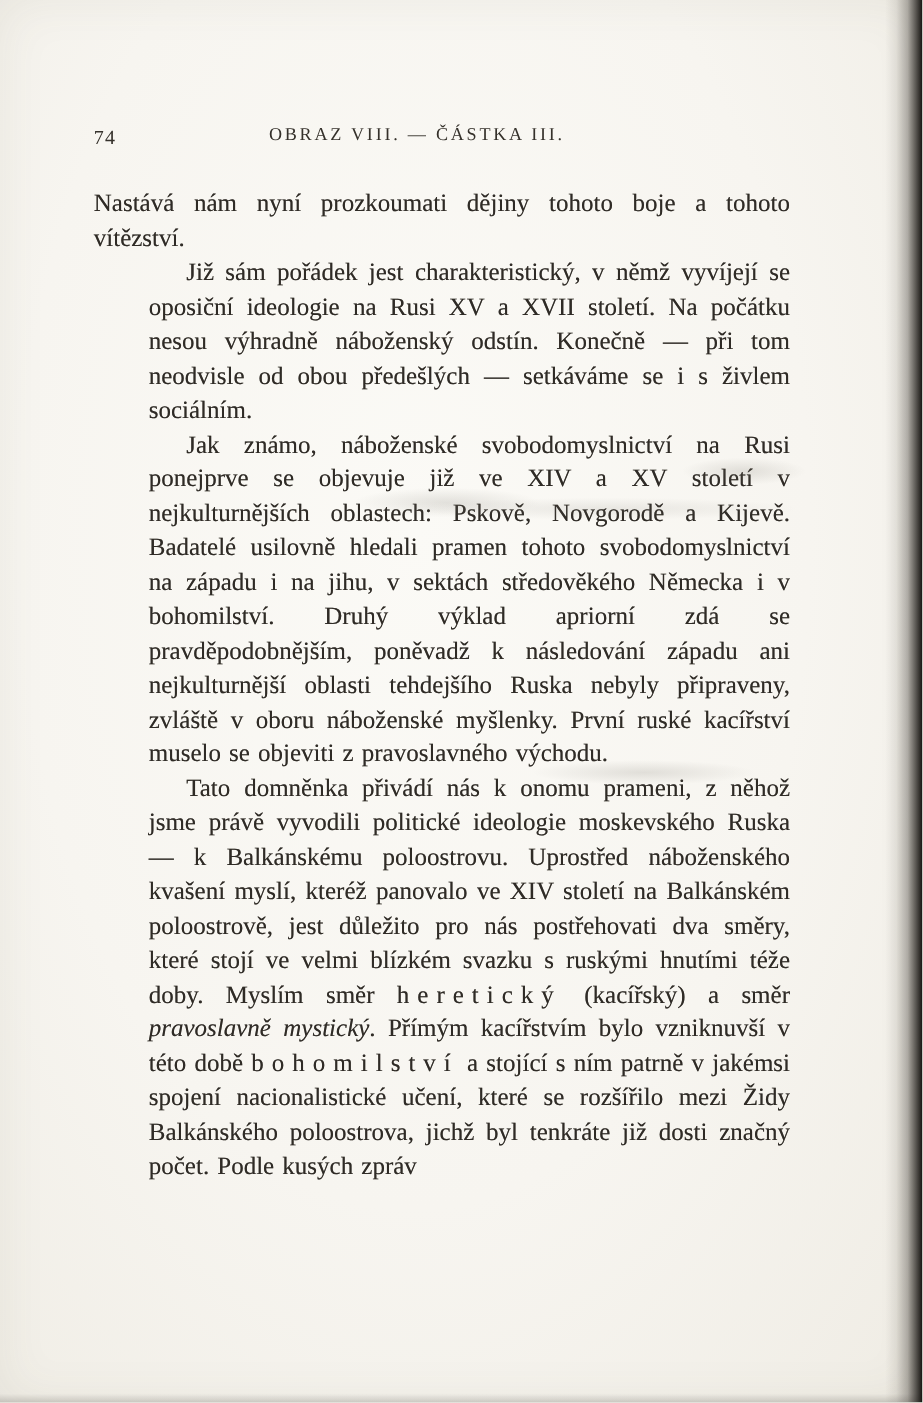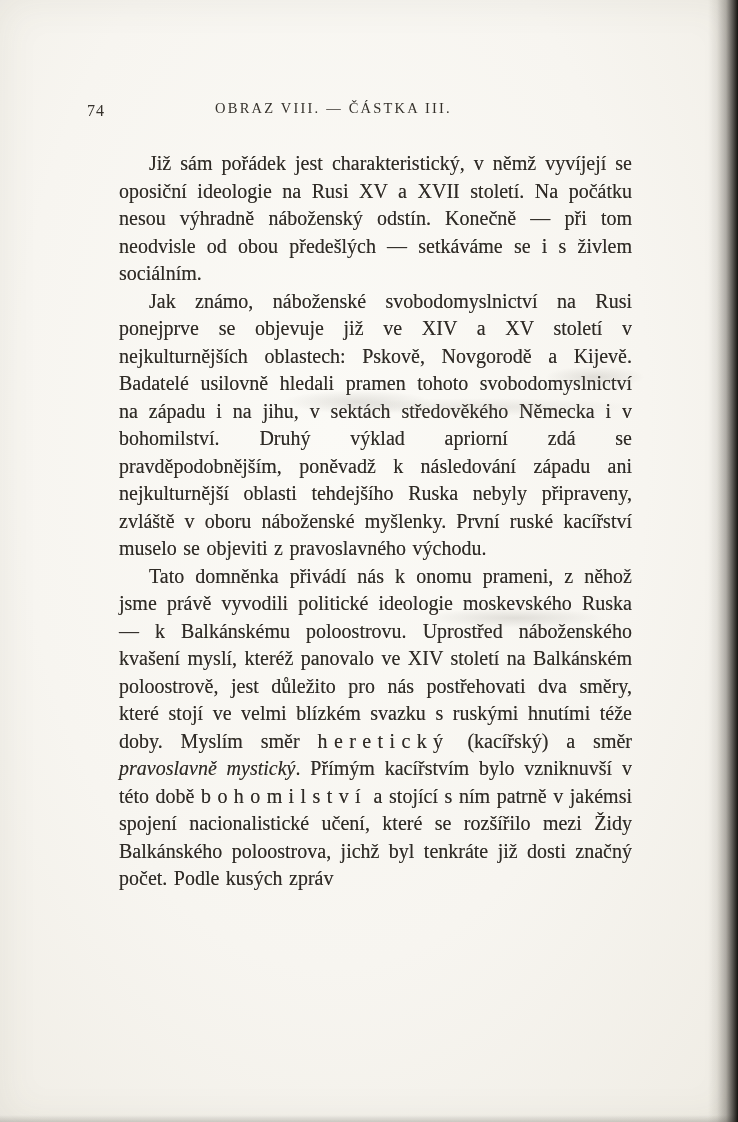--- a/index.html
+++ b/index.html
@@ -25,21 +25,21 @@
     top: 100px;
     width: 557px;
   }
   .page-header {
     position: relative;
     height: 24px;
     margin-bottom: 26px;
   }
   .page-number {
     position: absolute;
-    left: 12px;
+    left: 0;
     top: 2px;
     font-size: 16px;
     letter-spacing: 1px;
     color: #35312b;
   }
   .running-title {
     display: block;
     text-align: center;
     padding-right: 40px;
     font-size: 14.5px;
@@ -115,20 +115,21 @@
 
   <div class="page-inner">
 
     <header class="page-header">
       <span class="page-number">74</span>
       <span class="running-title">OBRAZ VIII. — ČÁSTKA III.</span>
     </header>
 
     <main class="text-block">
 
+      <p class="para"><span class="seg">Nastává nám nyní prozkoumati dějiny tohoto boje a tohoto vítězství.</span></p>
 
       <p class="para indent"><span class="seg">Již sám pořádek jest charakteristický, v němž vyvíjejí se oposiční ideologie na Rusi XV a XVII století. Na počátku nesou výhradně náboženský odstín. Konečně — při tom neodvisle od obou předešlých — setkáváme se i s živlem sociálním.</span></p>
 
 
       <p class="para indent"><span class="seg">Jak známo, náboženské svobodomyslnictví na Rusi ponejprve se objevuje již ve XIV a XV století v nejkulturnějších oblastech: Pskově, Novgorodě a Kijevě. Badatelé usilovně hledali pramen tohoto svobodomyslnictví na západu i na jihu, v sektách středověkého Německa i v bohomilství. Druhý výklad apriorní zdá se pravděpodobnějším, poněvadž k následování západu ani nejkulturnější oblasti tehdejšího </span><span class="seg u">Ruska nebyly připraveny,</span><span class="seg"> zvláště v oboru náboženské myšlenky. </span><span class="seg u">První ruské kacířství muselo se objeviti z pravoslavného východu.</span></p>
 
       <p class="para indent"><span class="seg">Tato domněnka přivádí nás k onomu prameni, z něhož jsme právě vyvodili politické ideologie moskevského Ruska — </span><span class="seg u">k Balkánskému poloostrovu</span><span class="seg">. Uprostřed náboženského kvašení myslí, kteréž panovalo </span><span class="seg u">ve XIV století</span><span class="seg"> na Balkánském poloostrově, </span><span class="seg u">jest důležito pro nás postřehovati</span><span class="seg"> dva směry, které stojí ve velmi </span><span class="seg u">blízkém svazku</span><span class="seg"> s ruskými hnutími téže doby. </span><span class="seg u">Myslím směr </span><span class="seg sp u">heretický</span><span class="seg"> (kacířský) a směr </span><span class="seg it u">pravoslavně mystický</span><span class="seg">. </span><span class="seg u">Přímým kacířstvím bylo vzniknuvší v této době</span><span class="seg"> </span><span class="seg sp u">bohomilství</span><span class="seg"> a stojící s ním patrně v jakémsi spojení </span><span class="seg u">nacionalistické učení</span><span class="seg">, které se rozšířilo mezi Židy Balkánského poloostrova, jichž byl tenkráte již dosti značný počet. Podle kusých zpráv</span></p>
 
     </main>
 

